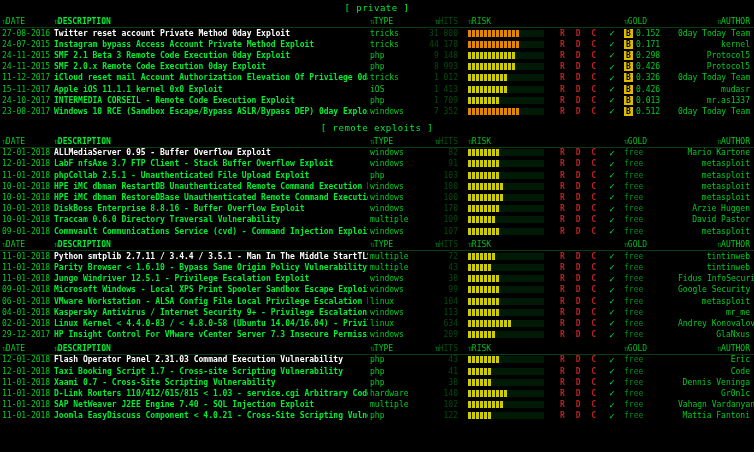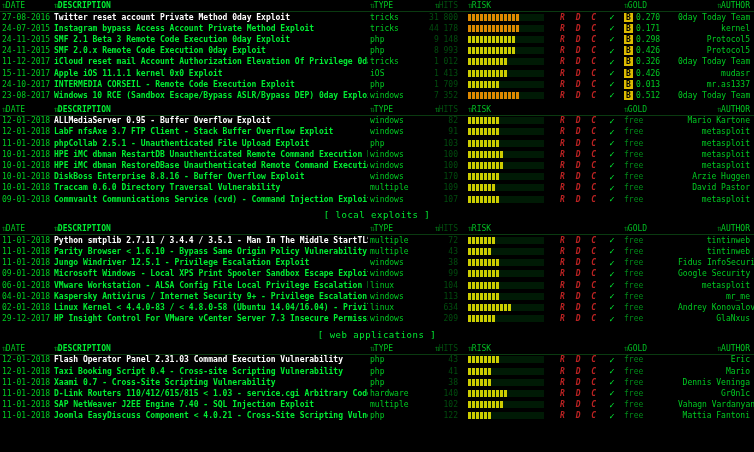--- a/index.html
+++ b/index.html
@@ -55,21 +55,21 @@
     vertical-align: middle;
   }
   tr.row:nth-child(odd) td { background: #000000; }
   tr.row:nth-child(even) td { background: #000000; }
 
   .c-date   { width: 52px; color: #00cc22; }
   .c-desc   { width: 316px; color: #00ee33; font-weight: bold; }
   .c-type   { width: 54px; color: #00cc22; }
   .c-hits   { width: 44px; color: #004d0e; text-align: right; padding-right: 8px; }
   .c-risk   { width: 92px; }
-  .c-rdc    { width: 44px; font-style: italic; }
+  .c-rdc    { width: 44px; }
   .c-check  { width: 20px; text-align: center; }
   .c-gold   { width: 54px; }
   .c-author { width: 78px; color: #00cc22; text-align: right; padding-right: 4px; }
 
   .first-row .c-desc { color: #ffffff; }
 
   
   .riskbar {
     display: inline-block;
     width: 76px;
@@ -109,20 +109,21 @@
   .gold-free { color: #008a18; }
 
   .hdr-row th { background: #000; }
 </style>
 </head>
 <body>
 
 <div class="page">
   <div id="sections-root">
       <div class="section">
+        <div class="section-title">[ private ]</div>
         <table>
           <tbody>
             <tr class="hdr-row">
               <th class="c-date"><span class="sortmark">⇅</span><span>DATE</span></th>
               <th class="c-desc"><span class="sortmark">⇅</span><span>DESCRIPTION</span></th>
               <th class="c-type"><span class="sortmark">⇅</span><span>TYPE</span></th>
               <th class="c-hits"><span class="sortmark">⇅</span><span>HITS</span></th>
               <th class="c-risk"><span class="sortmark">⇅</span><span>RISK</span></th>
               <th class="c-rdc"></th>
               <th class="c-check"></th>
@@ -130,21 +131,21 @@
               <th class="c-author"><span class="sortmark">⇅</span><span>AUTHOR</span></th>
             </tr>
             <tr class="row first-row">
               <td class="c-date">27-08-2016</td>
               <td class="c-desc">Twitter reset account Private Method 0day Exploit</td>
               <td class="c-type">tricks</td>
               <td class="c-hits">31 800</td>
               <td class="c-risk"><span class="riskbar hot"><i style="left: 0px;"></i><i style="left: 4px;"></i><i style="left: 8px;"></i><i style="left: 12px;"></i><i style="left: 16px;"></i><i style="left: 20px;"></i><i style="left: 24px;"></i><i style="left: 28px;"></i><i style="left: 32px;"></i><i style="left: 36px; background: rgb(221, 136, 0);"></i><i style="left: 40px; background: rgb(221, 136, 0);"></i><i style="left: 44px; background: rgb(221, 136, 0);"></i><i style="left: 48px; background: rgb(221, 136, 0);"></i></span></td>
               <td class="c-rdc"><span class="rdc">R D C</span></td>
               <td class="c-check"><span class="tick">✓</span></td>
-              <td class="c-gold"><span class="gold-b">B</span><span class="gold-val">0.270</span></td>
+              <td class="c-gold"><span class="gold-b">B</span><span class="gold-val">0.152</span></td>
               <td class="c-author">0day Today Team</td>
             </tr>
             <tr class="row">
               <td class="c-date">24-07-2015</td>
               <td class="c-desc">Instagram bypass Access Account Private Method Exploit</td>
               <td class="c-type">tricks</td>
               <td class="c-hits">44 178</td>
               <td class="c-risk"><span class="riskbar hot"><i style="left: 0px;"></i><i style="left: 4px;"></i><i style="left: 8px;"></i><i style="left: 12px;"></i><i style="left: 16px;"></i><i style="left: 20px;"></i><i style="left: 24px;"></i><i style="left: 28px;"></i><i style="left: 32px;"></i><i style="left: 36px; background: rgb(221, 136, 0);"></i><i style="left: 40px; background: rgb(221, 136, 0);"></i><i style="left: 44px; background: rgb(221, 136, 0);"></i><i style="left: 48px; background: rgb(221, 136, 0);"></i></span></td>
               <td class="c-rdc"><span class="rdc">R D C</span></td>
               <td class="c-check"><span class="tick">✓</span></td>
@@ -209,271 +210,270 @@
             <tr class="row">
               <td class="c-date">23-08-2017</td>
               <td class="c-desc">Windows 10 RCE (Sandbox Escape/Bypass ASLR/Bypass DEP) 0day Exploit</td>
               <td class="c-type">windows</td>
               <td class="c-hits">7 352</td>
               <td class="c-risk"><span class="riskbar hot"><i style="left: 0px;"></i><i style="left: 4px;"></i><i style="left: 8px;"></i><i style="left: 12px;"></i><i style="left: 16px;"></i><i style="left: 20px;"></i><i style="left: 24px;"></i><i style="left: 28px;"></i><i style="left: 32px;"></i><i style="left: 36px; background: rgb(221, 136, 0);"></i><i style="left: 40px; background: rgb(221, 136, 0);"></i><i style="left: 44px; background: rgb(221, 136, 0);"></i><i style="left: 48px; background: rgb(221, 136, 0);"></i></span></td>
               <td class="c-rdc"><span class="rdc">R D C</span></td>
               <td class="c-check"><span class="tick">✓</span></td>
               <td class="c-gold"><span class="gold-b">B</span><span class="gold-val">0.512</span></td>
               <td class="c-author">0day Today Team</td>
+            </tr>
+          </tbody>
+        </table>
+      </div>
+      <div class="section">
+        <div class="section-title">[ remote exploits ]</div>
+        <table>
+          <tbody>
+            <tr class="hdr-row">
+              <th class="c-date"><span class="sortmark">⇅</span><span>DATE</span></th>
+              <th class="c-desc"><span class="sortmark">⇅</span><span>DESCRIPTION</span></th>
+              <th class="c-type"><span class="sortmark">⇅</span><span>TYPE</span></th>
+              <th class="c-hits"><span class="sortmark">⇅</span><span>HITS</span></th>
+              <th class="c-risk"><span class="sortmark">⇅</span><span>RISK</span></th>
+              <th class="c-rdc"></th>
+              <th class="c-check"></th>
+              <th class="c-gold"><span class="sortmark">⇅</span><span>GOLD</span></th>
+              <th class="c-author"><span class="sortmark">⇅</span><span>AUTHOR</span></th>
+            </tr>
+            <tr class="row first-row">
+              <td class="c-date">12-01-2018</td>
+              <td class="c-desc">ALLMediaServer 0.95 - Buffer Overflow Exploit</td>
+              <td class="c-type">windows</td>
+              <td class="c-hits">82</td>
+              <td class="c-risk"><span class="riskbar warn"><i style="left: 0px;"></i><i style="left: 4px;"></i><i style="left: 8px;"></i><i style="left: 12px;"></i><i style="left: 16px;"></i><i style="left: 20px; background: rgb(204, 204, 0);"></i><i style="left: 24px; background: rgb(204, 204, 0);"></i><i style="left: 28px; background: rgb(204, 204, 0);"></i></span></td>
+              <td class="c-rdc"><span class="rdc">R D C</span></td>
+              <td class="c-check"><span class="tick">✓</span></td>
+              <td class="c-gold"><span class="gold-free">free</span></td>
+              <td class="c-author">Mario Kartone</td>
+            </tr>
+            <tr class="row">
+              <td class="c-date">12-01-2018</td>
+              <td class="c-desc">LabF nfsAxe 3.7 FTP Client - Stack Buffer Overflow Exploit</td>
+              <td class="c-type">windows</td>
+              <td class="c-hits">91</td>
+              <td class="c-risk"><span class="riskbar warn"><i style="left: 0px;"></i><i style="left: 4px;"></i><i style="left: 8px;"></i><i style="left: 12px;"></i><i style="left: 16px;"></i><i style="left: 20px; background: rgb(204, 204, 0);"></i><i style="left: 24px; background: rgb(204, 204, 0);"></i><i style="left: 28px; background: rgb(204, 204, 0);"></i></span></td>
+              <td class="c-rdc"><span class="rdc">R D C</span></td>
+              <td class="c-check"><span class="tick">✓</span></td>
+              <td class="c-gold"><span class="gold-free">free</span></td>
+              <td class="c-author">metasploit</td>
+            </tr>
+            <tr class="row">
+              <td class="c-date">11-01-2018</td>
+              <td class="c-desc">phpCollab 2.5.1 - Unauthenticated File Upload Exploit</td>
+              <td class="c-type">php</td>
+              <td class="c-hits">103</td>
+              <td class="c-risk"><span class="riskbar warn"><i style="left: 0px;"></i><i style="left: 4px;"></i><i style="left: 8px;"></i><i style="left: 12px;"></i><i style="left: 16px;"></i><i style="left: 20px; background: rgb(204, 204, 0);"></i><i style="left: 24px; background: rgb(204, 204, 0);"></i><i style="left: 28px; background: rgb(204, 204, 0);"></i></span></td>
+              <td class="c-rdc"><span class="rdc">R D C</span></td>
+              <td class="c-check"><span class="tick">✓</span></td>
+              <td class="c-gold"><span class="gold-free">free</span></td>
+              <td class="c-author">metasploit</td>
+            </tr>
+            <tr class="row">
+              <td class="c-date">10-01-2018</td>
+              <td class="c-desc">HPE iMC dbman RestartDB Unauthenticated Remote Command Execution Exploit</td>
+              <td class="c-type">windows</td>
+              <td class="c-hits">100</td>
+              <td class="c-risk"><span class="riskbar warn"><i style="left: 0px;"></i><i style="left: 4px;"></i><i style="left: 8px;"></i><i style="left: 12px;"></i><i style="left: 16px;"></i><i style="left: 20px;"></i><i style="left: 24px; background: rgb(204, 204, 0);"></i><i style="left: 28px; background: rgb(204, 204, 0);"></i><i style="left: 32px; background: rgb(204, 204, 0);"></i></span></td>
+              <td class="c-rdc"><span class="rdc">R D C</span></td>
+              <td class="c-check"><span class="tick">✓</span></td>
+              <td class="c-gold"><span class="gold-free">free</span></td>
+              <td class="c-author">metasploit</td>
+            </tr>
+            <tr class="row">
+              <td class="c-date">10-01-2018</td>
+              <td class="c-desc">HPE iMC dbman RestoreDBase Unauthenticated Remote Command Execution Exploit</td>
+              <td class="c-type">windows</td>
+              <td class="c-hits">100</td>
+              <td class="c-risk"><span class="riskbar warn"><i style="left: 0px;"></i><i style="left: 4px;"></i><i style="left: 8px;"></i><i style="left: 12px;"></i><i style="left: 16px;"></i><i style="left: 20px;"></i><i style="left: 24px; background: rgb(204, 204, 0);"></i><i style="left: 28px; background: rgb(204, 204, 0);"></i><i style="left: 32px; background: rgb(204, 204, 0);"></i></span></td>
+              <td class="c-rdc"><span class="rdc">R D C</span></td>
+              <td class="c-check"><span class="tick">✓</span></td>
+              <td class="c-gold"><span class="gold-free">free</span></td>
+              <td class="c-author">metasploit</td>
+            </tr>
+            <tr class="row">
+              <td class="c-date">10-01-2018</td>
+              <td class="c-desc">DiskBoss Enterprise 8.8.16 - Buffer Overflow Exploit</td>
+              <td class="c-type">windows</td>
+              <td class="c-hits">170</td>
+              <td class="c-risk"><span class="riskbar warn"><i style="left: 0px;"></i><i style="left: 4px;"></i><i style="left: 8px;"></i><i style="left: 12px;"></i><i style="left: 16px;"></i><i style="left: 20px; background: rgb(204, 204, 0);"></i><i style="left: 24px; background: rgb(204, 204, 0);"></i><i style="left: 28px; background: rgb(204, 204, 0);"></i></span></td>
+              <td class="c-rdc"><span class="rdc">R D C</span></td>
+              <td class="c-check"><span class="tick">✓</span></td>
+              <td class="c-gold"><span class="gold-free">free</span></td>
+              <td class="c-author">Arzie Huggen</td>
+            </tr>
+            <tr class="row">
+              <td class="c-date">10-01-2018</td>
+              <td class="c-desc">Traccam 0.6.0 Directory Traversal Vulnerability</td>
+              <td class="c-type">multiple</td>
+              <td class="c-hits">109</td>
+              <td class="c-risk"><span class="riskbar warn"><i style="left: 0px;"></i><i style="left: 4px;"></i><i style="left: 8px;"></i><i style="left: 12px;"></i><i style="left: 16px; background: rgb(204, 204, 0);"></i><i style="left: 20px; background: rgb(204, 204, 0);"></i><i style="left: 24px; background: rgb(204, 204, 0);"></i></span></td>
+              <td class="c-rdc"><span class="rdc">R D C</span></td>
+              <td class="c-check"><span class="tick">✓</span></td>
+              <td class="c-gold"><span class="gold-free">free</span></td>
+              <td class="c-author">David Pastor</td>
+            </tr>
+            <tr class="row">
+              <td class="c-date">09-01-2018</td>
+              <td class="c-desc">Commvault Communications Service (cvd) - Command Injection Exploit</td>
+              <td class="c-type">windows</td>
+              <td class="c-hits">107</td>
+              <td class="c-risk"><span class="riskbar warn"><i style="left: 0px;"></i><i style="left: 4px;"></i><i style="left: 8px;"></i><i style="left: 12px;"></i><i style="left: 16px;"></i><i style="left: 20px; background: rgb(204, 204, 0);"></i><i style="left: 24px; background: rgb(204, 204, 0);"></i><i style="left: 28px; background: rgb(204, 204, 0);"></i></span></td>
+              <td class="c-rdc"><span class="rdc">R D C</span></td>
+              <td class="c-check"><span class="tick">✓</span></td>
+              <td class="c-gold"><span class="gold-free">free</span></td>
+              <td class="c-author">metasploit</td>
             </tr>
           </tbody>
         </table>
       </div>
       <div class="section">
         <table>
           <tbody>
             <tr class="hdr-row">
               <th class="c-date"><span class="sortmark">⇅</span><span>DATE</span></th>
               <th class="c-desc"><span class="sortmark">⇅</span><span>DESCRIPTION</span></th>
               <th class="c-type"><span class="sortmark">⇅</span><span>TYPE</span></th>
               <th class="c-hits"><span class="sortmark">⇅</span><span>HITS</span></th>
               <th class="c-risk"><span class="sortmark">⇅</span><span>RISK</span></th>
               <th class="c-rdc"></th>
               <th class="c-check"></th>
               <th class="c-gold"><span class="sortmark">⇅</span><span>GOLD</span></th>
               <th class="c-author"><span class="sortmark">⇅</span><span>AUTHOR</span></th>
             </tr>
             <tr class="row first-row">
-              <td class="c-date">12-01-2018</td>
-              <td class="c-desc">ALLMediaServer 0.95 - Buffer Overflow Exploit</td>
-              <td class="c-type">windows</td>
-              <td class="c-hits">82</td>
-              <td class="c-risk"><span class="riskbar warn"><i style="left: 0px;"></i><i style="left: 4px;"></i><i style="left: 8px;"></i><i style="left: 12px;"></i><i style="left: 16px;"></i><i style="left: 20px; background: rgb(204, 204, 0);"></i><i style="left: 24px; background: rgb(204, 204, 0);"></i><i style="left: 28px; background: rgb(204, 204, 0);"></i></span></td>
-              <td class="c-rdc"><span class="rdc">R D C</span></td>
-              <td class="c-check"><span class="tick">✓</span></td>
-              <td class="c-gold"><span class="gold-free">free</span></td>
-              <td class="c-author">Mario Kartone</td>
-            </tr>
-            <tr class="row">
-              <td class="c-date">12-01-2018</td>
-              <td class="c-desc">LabF nfsAxe 3.7 FTP Client - Stack Buffer Overflow Exploit</td>
-              <td class="c-type">windows</td>
-              <td class="c-hits">91</td>
+              <td class="c-date">11-01-2018</td>
+              <td class="c-desc">Python smtplib 2.7.11 / 3.4.4 / 3.5.1 - Man In The Middle StartTLS Stripping Vulnerability</td>
+              <td class="c-type">multiple</td>
+              <td class="c-hits">72</td>
+              <td class="c-risk"><span class="riskbar warn"><i style="left: 0px;"></i><i style="left: 4px;"></i><i style="left: 8px;"></i><i style="left: 12px;"></i><i style="left: 16px; background: rgb(204, 204, 0);"></i><i style="left: 20px; background: rgb(204, 204, 0);"></i><i style="left: 24px; background: rgb(204, 204, 0);"></i></span></td>
+              <td class="c-rdc"><span class="rdc">R D C</span></td>
+              <td class="c-check"><span class="tick">✓</span></td>
+              <td class="c-gold"><span class="gold-free">free</span></td>
+              <td class="c-author">tintinweb</td>
+            </tr>
+            <tr class="row">
+              <td class="c-date">11-01-2018</td>
+              <td class="c-desc">Parity Browser &lt; 1.6.10 - Bypass Same Origin Policy Vulnerability</td>
+              <td class="c-type">multiple</td>
+              <td class="c-hits">43</td>
+              <td class="c-risk"><span class="riskbar warn"><i style="left: 0px;"></i><i style="left: 4px;"></i><i style="left: 8px;"></i><i style="left: 12px; background: rgb(204, 204, 0);"></i><i style="left: 16px; background: rgb(204, 204, 0);"></i><i style="left: 20px; background: rgb(204, 204, 0);"></i></span></td>
+              <td class="c-rdc"><span class="rdc">R D C</span></td>
+              <td class="c-check"><span class="tick">✓</span></td>
+              <td class="c-gold"><span class="gold-free">free</span></td>
+              <td class="c-author">tintinweb</td>
+            </tr>
+            <tr class="row">
+              <td class="c-date">11-01-2018</td>
+              <td class="c-desc">Jungo Windriver 12.5.1 - Privilege Escalation Exploit</td>
+              <td class="c-type">windows</td>
+              <td class="c-hits">38</td>
+              <td class="c-risk"><span class="riskbar warn"><i style="left: 0px;"></i><i style="left: 4px;"></i><i style="left: 8px;"></i><i style="left: 12px;"></i><i style="left: 16px;"></i><i style="left: 20px; background: rgb(204, 204, 0);"></i><i style="left: 24px; background: rgb(204, 204, 0);"></i><i style="left: 28px; background: rgb(204, 204, 0);"></i></span></td>
+              <td class="c-rdc"><span class="rdc">R D C</span></td>
+              <td class="c-check"><span class="tick">✓</span></td>
+              <td class="c-gold"><span class="gold-free">free</span></td>
+              <td class="c-author">Fidus InfoSecurity</td>
+            </tr>
+            <tr class="row">
+              <td class="c-date">09-01-2018</td>
+              <td class="c-desc">Microsoft Windows - Local XPS Print Spooler Sandbox Escape Exploit</td>
+              <td class="c-type">windows</td>
+              <td class="c-hits">99</td>
+              <td class="c-risk"><span class="riskbar warn"><i style="left: 0px;"></i><i style="left: 4px;"></i><i style="left: 8px;"></i><i style="left: 12px;"></i><i style="left: 16px;"></i><i style="left: 20px; background: rgb(204, 204, 0);"></i><i style="left: 24px; background: rgb(204, 204, 0);"></i><i style="left: 28px; background: rgb(204, 204, 0);"></i></span></td>
+              <td class="c-rdc"><span class="rdc">R D C</span></td>
+              <td class="c-check"><span class="tick">✓</span></td>
+              <td class="c-gold"><span class="gold-free">free</span></td>
+              <td class="c-author">Google Security</td>
+            </tr>
+            <tr class="row">
+              <td class="c-date">06-01-2018</td>
+              <td class="c-desc">VMware Workstation - ALSA Config File Local Privilege Escalation Exploit</td>
+              <td class="c-type">linux</td>
+              <td class="c-hits">104</td>
               <td class="c-risk"><span class="riskbar warn"><i style="left: 0px;"></i><i style="left: 4px;"></i><i style="left: 8px;"></i><i style="left: 12px;"></i><i style="left: 16px;"></i><i style="left: 20px; background: rgb(204, 204, 0);"></i><i style="left: 24px; background: rgb(204, 204, 0);"></i><i style="left: 28px; background: rgb(204, 204, 0);"></i></span></td>
               <td class="c-rdc"><span class="rdc">R D C</span></td>
               <td class="c-check"><span class="tick">✓</span></td>
               <td class="c-gold"><span class="gold-free">free</span></td>
               <td class="c-author">metasploit</td>
             </tr>
             <tr class="row">
-              <td class="c-date">11-01-2018</td>
-              <td class="c-desc">phpCollab 2.5.1 - Unauthenticated File Upload Exploit</td>
-              <td class="c-type">php</td>
-              <td class="c-hits">103</td>
-              <td class="c-risk"><span class="riskbar warn"><i style="left: 0px;"></i><i style="left: 4px;"></i><i style="left: 8px;"></i><i style="left: 12px;"></i><i style="left: 16px;"></i><i style="left: 20px; background: rgb(204, 204, 0);"></i><i style="left: 24px; background: rgb(204, 204, 0);"></i><i style="left: 28px; background: rgb(204, 204, 0);"></i></span></td>
-              <td class="c-rdc"><span class="rdc">R D C</span></td>
-              <td class="c-check"><span class="tick">✓</span></td>
-              <td class="c-gold"><span class="gold-free">free</span></td>
-              <td class="c-author">metasploit</td>
-            </tr>
-            <tr class="row">
-              <td class="c-date">10-01-2018</td>
-              <td class="c-desc">HPE iMC dbman RestartDB Unauthenticated Remote Command Execution Exploit</td>
-              <td class="c-type">windows</td>
-              <td class="c-hits">100</td>
-              <td class="c-risk"><span class="riskbar warn"><i style="left: 0px;"></i><i style="left: 4px;"></i><i style="left: 8px;"></i><i style="left: 12px;"></i><i style="left: 16px;"></i><i style="left: 20px;"></i><i style="left: 24px; background: rgb(204, 204, 0);"></i><i style="left: 28px; background: rgb(204, 204, 0);"></i><i style="left: 32px; background: rgb(204, 204, 0);"></i></span></td>
-              <td class="c-rdc"><span class="rdc">R D C</span></td>
-              <td class="c-check"><span class="tick">✓</span></td>
-              <td class="c-gold"><span class="gold-free">free</span></td>
-              <td class="c-author">metasploit</td>
-            </tr>
-            <tr class="row">
-              <td class="c-date">10-01-2018</td>
-              <td class="c-desc">HPE iMC dbman RestoreDBase Unauthenticated Remote Command Execution Exploit</td>
-              <td class="c-type">windows</td>
-              <td class="c-hits">100</td>
-              <td class="c-risk"><span class="riskbar warn"><i style="left: 0px;"></i><i style="left: 4px;"></i><i style="left: 8px;"></i><i style="left: 12px;"></i><i style="left: 16px;"></i><i style="left: 20px;"></i><i style="left: 24px; background: rgb(204, 204, 0);"></i><i style="left: 28px; background: rgb(204, 204, 0);"></i><i style="left: 32px; background: rgb(204, 204, 0);"></i></span></td>
-              <td class="c-rdc"><span class="rdc">R D C</span></td>
-              <td class="c-check"><span class="tick">✓</span></td>
-              <td class="c-gold"><span class="gold-free">free</span></td>
-              <td class="c-author">metasploit</td>
-            </tr>
-            <tr class="row">
-              <td class="c-date">10-01-2018</td>
-              <td class="c-desc">DiskBoss Enterprise 8.8.16 - Buffer Overflow Exploit</td>
-              <td class="c-type">windows</td>
-              <td class="c-hits">170</td>
-              <td class="c-risk"><span class="riskbar warn"><i style="left: 0px;"></i><i style="left: 4px;"></i><i style="left: 8px;"></i><i style="left: 12px;"></i><i style="left: 16px;"></i><i style="left: 20px; background: rgb(204, 204, 0);"></i><i style="left: 24px; background: rgb(204, 204, 0);"></i><i style="left: 28px; background: rgb(204, 204, 0);"></i></span></td>
-              <td class="c-rdc"><span class="rdc">R D C</span></td>
-              <td class="c-check"><span class="tick">✓</span></td>
-              <td class="c-gold"><span class="gold-free">free</span></td>
-              <td class="c-author">Arzie Huggen</td>
-            </tr>
-            <tr class="row">
-              <td class="c-date">10-01-2018</td>
-              <td class="c-desc">Traccam 0.6.0 Directory Traversal Vulnerability</td>
-              <td class="c-type">multiple</td>
-              <td class="c-hits">109</td>
+              <td class="c-date">04-01-2018</td>
+              <td class="c-desc">Kaspersky Antivirus / Internet Security 9+ - Privilege Escalation Exploit</td>
+              <td class="c-type">windows</td>
+              <td class="c-hits">113</td>
+              <td class="c-risk"><span class="riskbar warn"><i style="left: 0px;"></i><i style="left: 4px;"></i><i style="left: 8px;"></i><i style="left: 12px;"></i><i style="left: 16px;"></i><i style="left: 20px; background: rgb(204, 204, 0);"></i><i style="left: 24px; background: rgb(204, 204, 0);"></i><i style="left: 28px; background: rgb(204, 204, 0);"></i></span></td>
+              <td class="c-rdc"><span class="rdc">R D C</span></td>
+              <td class="c-check"><span class="tick">✓</span></td>
+              <td class="c-gold"><span class="gold-free">free</span></td>
+              <td class="c-author">mr_me</td>
+            </tr>
+            <tr class="row">
+              <td class="c-date">02-01-2018</td>
+              <td class="c-desc">Linux Kernel &lt; 4.4.0-83 / &lt; 4.8.0-58 (Ubuntu 14.04/16.04) - Privilege Escalation Exploit</td>
+              <td class="c-type">linux</td>
+              <td class="c-hits">634</td>
+              <td class="c-risk"><span class="riskbar warn"><i style="left: 0px;"></i><i style="left: 4px;"></i><i style="left: 8px;"></i><i style="left: 12px;"></i><i style="left: 16px;"></i><i style="left: 20px;"></i><i style="left: 24px;"></i><i style="left: 28px;"></i><i style="left: 32px; background: rgb(204, 204, 0);"></i><i style="left: 36px; background: rgb(204, 204, 0);"></i><i style="left: 40px; background: rgb(204, 204, 0);"></i></span></td>
+              <td class="c-rdc"><span class="rdc">R D C</span></td>
+              <td class="c-check"><span class="tick">✓</span></td>
+              <td class="c-gold"><span class="gold-free">free</span></td>
+              <td class="c-author">Andrey Konovalov</td>
+            </tr>
+            <tr class="row">
+              <td class="c-date">29-12-2017</td>
+              <td class="c-desc">HP Insight Control For VMware vCenter Server 7.3 Insecure Permissions Vulnerability</td>
+              <td class="c-type">windows</td>
+              <td class="c-hits">209</td>
               <td class="c-risk"><span class="riskbar warn"><i style="left: 0px;"></i><i style="left: 4px;"></i><i style="left: 8px;"></i><i style="left: 12px;"></i><i style="left: 16px; background: rgb(204, 204, 0);"></i><i style="left: 20px; background: rgb(204, 204, 0);"></i><i style="left: 24px; background: rgb(204, 204, 0);"></i></span></td>
               <td class="c-rdc"><span class="rdc">R D C</span></td>
               <td class="c-check"><span class="tick">✓</span></td>
               <td class="c-gold"><span class="gold-free">free</span></td>
-              <td class="c-author">David Pastor</td>
-            </tr>
-            <tr class="row">
-              <td class="c-date">09-01-2018</td>
-              <td class="c-desc">Commvault Communications Service (cvd) - Command Injection Exploit</td>
-              <td class="c-type">windows</td>
-              <td class="c-hits">107</td>
-              <td class="c-risk"><span class="riskbar warn"><i style="left: 0px;"></i><i style="left: 4px;"></i><i style="left: 8px;"></i><i style="left: 12px;"></i><i style="left: 16px;"></i><i style="left: 20px; background: rgb(204, 204, 0);"></i><i style="left: 24px; background: rgb(204, 204, 0);"></i><i style="left: 28px; background: rgb(204, 204, 0);"></i></span></td>
-              <td class="c-rdc"><span class="rdc">R D C</span></td>
-              <td class="c-check"><span class="tick">✓</span></td>
-              <td class="c-gold"><span class="gold-free">free</span></td>
-              <td class="c-author">metasploit</td>
+              <td class="c-author">GlaNxus</td>
             </tr>
           </tbody>
         </table>
       </div>
       <div class="section">
-        <div class="section-title">[ local exploits ]</div>
         <table>
           <tbody>
             <tr class="hdr-row">
               <th class="c-date"><span class="sortmark">⇅</span><span>DATE</span></th>
               <th class="c-desc"><span class="sortmark">⇅</span><span>DESCRIPTION</span></th>
               <th class="c-type"><span class="sortmark">⇅</span><span>TYPE</span></th>
               <th class="c-hits"><span class="sortmark">⇅</span><span>HITS</span></th>
               <th class="c-risk"><span class="sortmark">⇅</span><span>RISK</span></th>
               <th class="c-rdc"></th>
               <th class="c-check"></th>
               <th class="c-gold"><span class="sortmark">⇅</span><span>GOLD</span></th>
               <th class="c-author"><span class="sortmark">⇅</span><span>AUTHOR</span></th>
             </tr>
             <tr class="row first-row">
-              <td class="c-date">11-01-2018</td>
-              <td class="c-desc">Python smtplib 2.7.11 / 3.4.4 / 3.5.1 - Man In The Middle StartTLS Stripping Vulnerability</td>
-              <td class="c-type">multiple</td>
-              <td class="c-hits">72</td>
-              <td class="c-risk"><span class="riskbar warn"><i style="left: 0px;"></i><i style="left: 4px;"></i><i style="left: 8px;"></i><i style="left: 12px;"></i><i style="left: 16px; background: rgb(204, 204, 0);"></i><i style="left: 20px; background: rgb(204, 204, 0);"></i><i style="left: 24px; background: rgb(204, 204, 0);"></i></span></td>
-              <td class="c-rdc"><span class="rdc">R D C</span></td>
-              <td class="c-check"><span class="tick">✓</span></td>
-              <td class="c-gold"><span class="gold-free">free</span></td>
-              <td class="c-author">tintinweb</td>
-            </tr>
-            <tr class="row">
-              <td class="c-date">11-01-2018</td>
-              <td class="c-desc">Parity Browser &lt; 1.6.10 - Bypass Same Origin Policy Vulnerability</td>
-              <td class="c-type">multiple</td>
-              <td class="c-hits">43</td>
-              <td class="c-risk"><span class="riskbar warn"><i style="left: 0px;"></i><i style="left: 4px;"></i><i style="left: 8px;"></i><i style="left: 12px; background: rgb(204, 204, 0);"></i><i style="left: 16px; background: rgb(204, 204, 0);"></i><i style="left: 20px; background: rgb(204, 204, 0);"></i></span></td>
-              <td class="c-rdc"><span class="rdc">R D C</span></td>
-              <td class="c-check"><span class="tick">✓</span></td>
-              <td class="c-gold"><span class="gold-free">free</span></td>
-              <td class="c-author">tintinweb</td>
-            </tr>
-            <tr class="row">
-              <td class="c-date">11-01-2018</td>
-              <td class="c-desc">Jungo Windriver 12.5.1 - Privilege Escalation Exploit</td>
-              <td class="c-type">windows</td>
-              <td class="c-hits">38</td>
-              <td class="c-risk"><span class="riskbar warn"><i style="left: 0px;"></i><i style="left: 4px;"></i><i style="left: 8px;"></i><i style="left: 12px;"></i><i style="left: 16px;"></i><i style="left: 20px; background: rgb(204, 204, 0);"></i><i style="left: 24px; background: rgb(204, 204, 0);"></i><i style="left: 28px; background: rgb(204, 204, 0);"></i></span></td>
-              <td class="c-rdc"><span class="rdc">R D C</span></td>
-              <td class="c-check"><span class="tick">✓</span></td>
-              <td class="c-gold"><span class="gold-free">free</span></td>
-              <td class="c-author">Fidus InfoSecurity</td>
-            </tr>
-            <tr class="row">
-              <td class="c-date">09-01-2018</td>
-              <td class="c-desc">Microsoft Windows - Local XPS Print Spooler Sandbox Escape Exploit</td>
-              <td class="c-type">windows</td>
-              <td class="c-hits">99</td>
-              <td class="c-risk"><span class="riskbar warn"><i style="left: 0px;"></i><i style="left: 4px;"></i><i style="left: 8px;"></i><i style="left: 12px;"></i><i style="left: 16px;"></i><i style="left: 20px; background: rgb(204, 204, 0);"></i><i style="left: 24px; background: rgb(204, 204, 0);"></i><i style="left: 28px; background: rgb(204, 204, 0);"></i></span></td>
-              <td class="c-rdc"><span class="rdc">R D C</span></td>
-              <td class="c-check"><span class="tick">✓</span></td>
-              <td class="c-gold"><span class="gold-free">free</span></td>
-              <td class="c-author">Google Security</td>
-            </tr>
-            <tr class="row">
-              <td class="c-date">06-01-2018</td>
-              <td class="c-desc">VMware Workstation - ALSA Config File Local Privilege Escalation Exploit</td>
-              <td class="c-type">linux</td>
-              <td class="c-hits">104</td>
-              <td class="c-risk"><span class="riskbar warn"><i style="left: 0px;"></i><i style="left: 4px;"></i><i style="left: 8px;"></i><i style="left: 12px;"></i><i style="left: 16px;"></i><i style="left: 20px; background: rgb(204, 204, 0);"></i><i style="left: 24px; background: rgb(204, 204, 0);"></i><i style="left: 28px; background: rgb(204, 204, 0);"></i></span></td>
-              <td class="c-rdc"><span class="rdc">R D C</span></td>
-              <td class="c-check"><span class="tick">✓</span></td>
-              <td class="c-gold"><span class="gold-free">free</span></td>
-              <td class="c-author">metasploit</td>
-            </tr>
-            <tr class="row">
-              <td class="c-date">04-01-2018</td>
-              <td class="c-desc">Kaspersky Antivirus / Internet Security 9+ - Privilege Escalation Exploit</td>
-              <td class="c-type">windows</td>
-              <td class="c-hits">113</td>
-              <td class="c-risk"><span class="riskbar warn"><i style="left: 0px;"></i><i style="left: 4px;"></i><i style="left: 8px;"></i><i style="left: 12px;"></i><i style="left: 16px;"></i><i style="left: 20px; background: rgb(204, 204, 0);"></i><i style="left: 24px; background: rgb(204, 204, 0);"></i><i style="left: 28px; background: rgb(204, 204, 0);"></i></span></td>
-              <td class="c-rdc"><span class="rdc">R D C</span></td>
-              <td class="c-check"><span class="tick">✓</span></td>
-              <td class="c-gold"><span class="gold-free">free</span></td>
-              <td class="c-author">mr_me</td>
-            </tr>
-            <tr class="row">
-              <td class="c-date">02-01-2018</td>
-              <td class="c-desc">Linux Kernel &lt; 4.4.0-83 / &lt; 4.8.0-58 (Ubuntu 14.04/16.04) - Privilege Escalation Exploit</td>
-              <td class="c-type">linux</td>
-              <td class="c-hits">634</td>
-              <td class="c-risk"><span class="riskbar warn"><i style="left: 0px;"></i><i style="left: 4px;"></i><i style="left: 8px;"></i><i style="left: 12px;"></i><i style="left: 16px;"></i><i style="left: 20px;"></i><i style="left: 24px;"></i><i style="left: 28px;"></i><i style="left: 32px; background: rgb(204, 204, 0);"></i><i style="left: 36px; background: rgb(204, 204, 0);"></i><i style="left: 40px; background: rgb(204, 204, 0);"></i></span></td>
-              <td class="c-rdc"><span class="rdc">R D C</span></td>
-              <td class="c-check"><span class="tick">✓</span></td>
-              <td class="c-gold"><span class="gold-free">free</span></td>
-              <td class="c-author">Andrey Konovalov</td>
-            </tr>
-            <tr class="row">
-              <td class="c-date">29-12-2017</td>
-              <td class="c-desc">HP Insight Control For VMware vCenter Server 7.3 Insecure Permissions Vulnerability</td>
-              <td class="c-type">windows</td>
-              <td class="c-hits">209</td>
-              <td class="c-risk"><span class="riskbar warn"><i style="left: 0px;"></i><i style="left: 4px;"></i><i style="left: 8px;"></i><i style="left: 12px;"></i><i style="left: 16px; background: rgb(204, 204, 0);"></i><i style="left: 20px; background: rgb(204, 204, 0);"></i><i style="left: 24px; background: rgb(204, 204, 0);"></i></span></td>
-              <td class="c-rdc"><span class="rdc">R D C</span></td>
-              <td class="c-check"><span class="tick">✓</span></td>
-              <td class="c-gold"><span class="gold-free">free</span></td>
-              <td class="c-author">GlaNxus</td>
-            </tr>
-          </tbody>
-        </table>
-      </div>
-      <div class="section">
-        <div class="section-title">[ web applications ]</div>
-        <table>
-          <tbody>
-            <tr class="hdr-row">
-              <th class="c-date"><span class="sortmark">⇅</span><span>DATE</span></th>
-              <th class="c-desc"><span class="sortmark">⇅</span><span>DESCRIPTION</span></th>
-              <th class="c-type"><span class="sortmark">⇅</span><span>TYPE</span></th>
-              <th class="c-hits"><span class="sortmark">⇅</span><span>HITS</span></th>
-              <th class="c-risk"><span class="sortmark">⇅</span><span>RISK</span></th>
-              <th class="c-rdc"></th>
-              <th class="c-check"></th>
-              <th class="c-gold"><span class="sortmark">⇅</span><span>GOLD</span></th>
-              <th class="c-author"><span class="sortmark">⇅</span><span>AUTHOR</span></th>
-            </tr>
-            <tr class="row first-row">
               <td class="c-date">12-01-2018</td>
               <td class="c-desc">Flash Operator Panel 2.31.03 Command Execution Vulnerability</td>
               <td class="c-type">php</td>
               <td class="c-hits">43</td>
               <td class="c-risk"><span class="riskbar warn"><i style="left: 0px;"></i><i style="left: 4px;"></i><i style="left: 8px;"></i><i style="left: 12px;"></i><i style="left: 16px;"></i><i style="left: 20px; background: rgb(204, 204, 0);"></i><i style="left: 24px; background: rgb(204, 204, 0);"></i><i style="left: 28px; background: rgb(204, 204, 0);"></i></span></td>
               <td class="c-rdc"><span class="rdc">R D C</span></td>
               <td class="c-check"><span class="tick">✓</span></td>
               <td class="c-gold"><span class="gold-free">free</span></td>
               <td class="c-author">Eric</td>
             </tr>
             <tr class="row">
               <td class="c-date">12-01-2018</td>
-              <td class="c-desc">Taxi Booking Script 0.4 - Cross-site Scripting Vulnerability</td>
+              <td class="c-desc">Taxi Booking Script 1.7 - Cross-site Scripting Vulnerability</td>
               <td class="c-type">php</td>
               <td class="c-hits">41</td>
               <td class="c-risk"><span class="riskbar warn"><i style="left: 0px;"></i><i style="left: 4px;"></i><i style="left: 8px;"></i><i style="left: 12px; background: rgb(204, 204, 0);"></i><i style="left: 16px; background: rgb(204, 204, 0);"></i><i style="left: 20px; background: rgb(204, 204, 0);"></i></span></td>
               <td class="c-rdc"><span class="rdc">R D C</span></td>
               <td class="c-check"><span class="tick">✓</span></td>
               <td class="c-gold"><span class="gold-free">free</span></td>
-              <td class="c-author">Mario</td>
+              <td class="c-author">Code</td>
             </tr>
             <tr class="row">
               <td class="c-date">11-01-2018</td>
               <td class="c-desc">Xaami 0.7 - Cross-Site Scripting Vulnerability</td>
               <td class="c-type">php</td>
               <td class="c-hits">38</td>
               <td class="c-risk"><span class="riskbar warn"><i style="left: 0px;"></i><i style="left: 4px;"></i><i style="left: 8px;"></i><i style="left: 12px; background: rgb(204, 204, 0);"></i><i style="left: 16px; background: rgb(204, 204, 0);"></i><i style="left: 20px; background: rgb(204, 204, 0);"></i></span></td>
               <td class="c-rdc"><span class="rdc">R D C</span></td>
               <td class="c-check"><span class="tick">✓</span></td>
               <td class="c-gold"><span class="gold-free">free</span></td>

